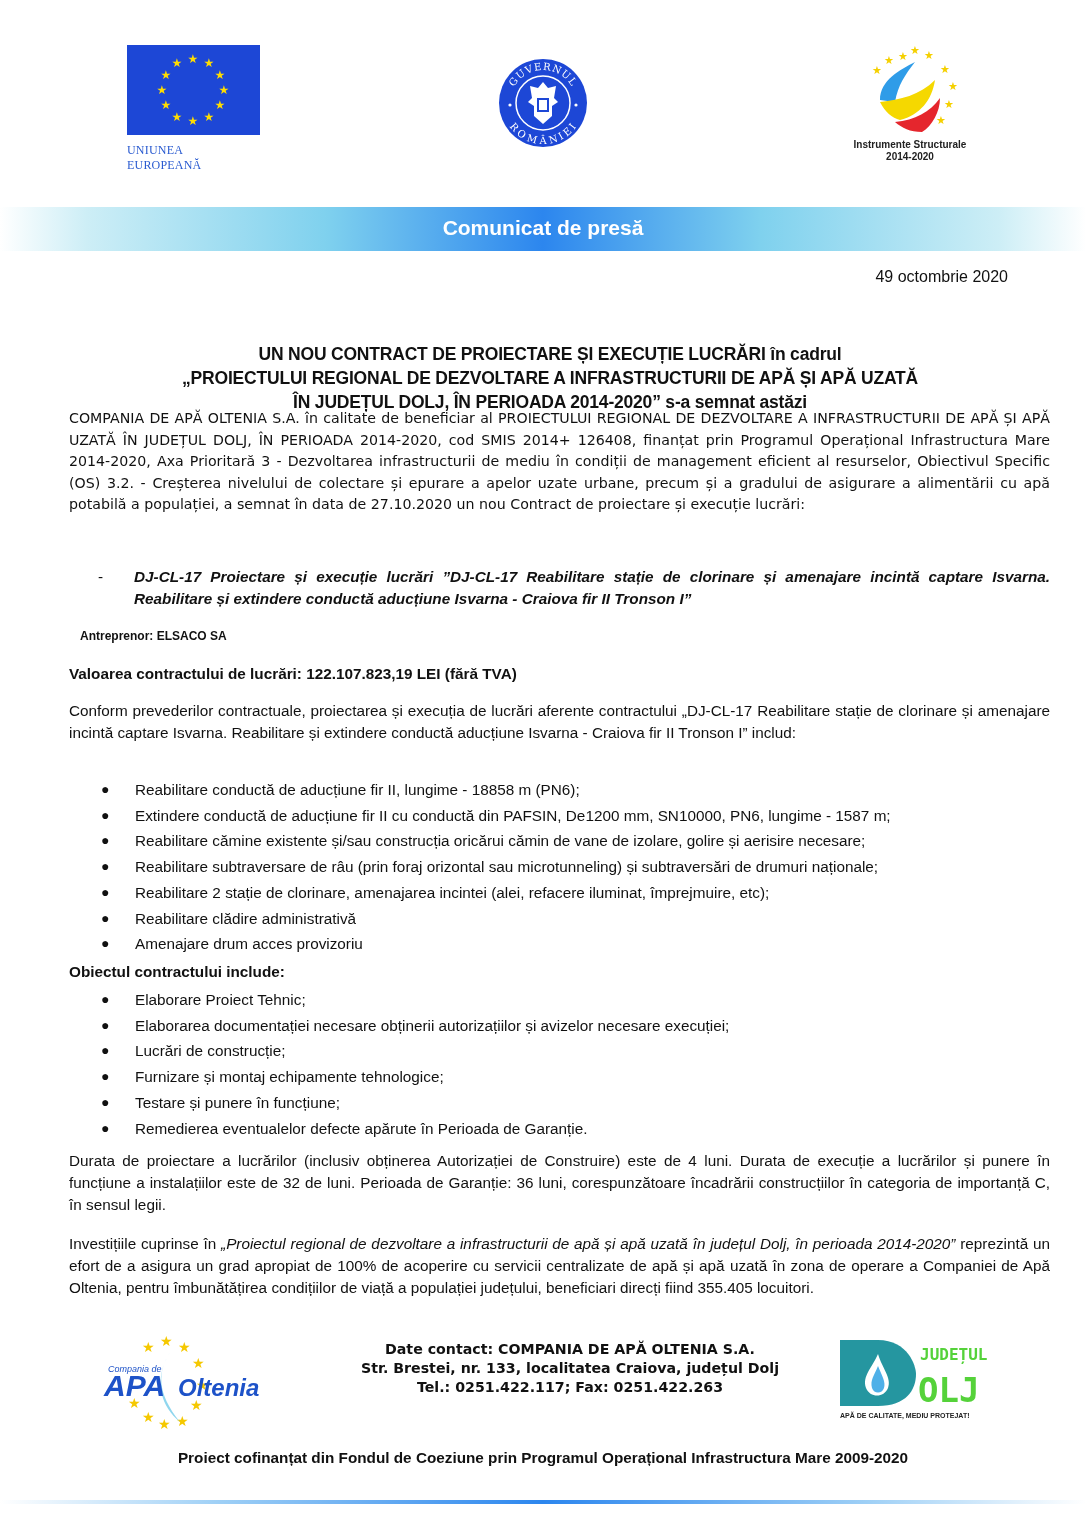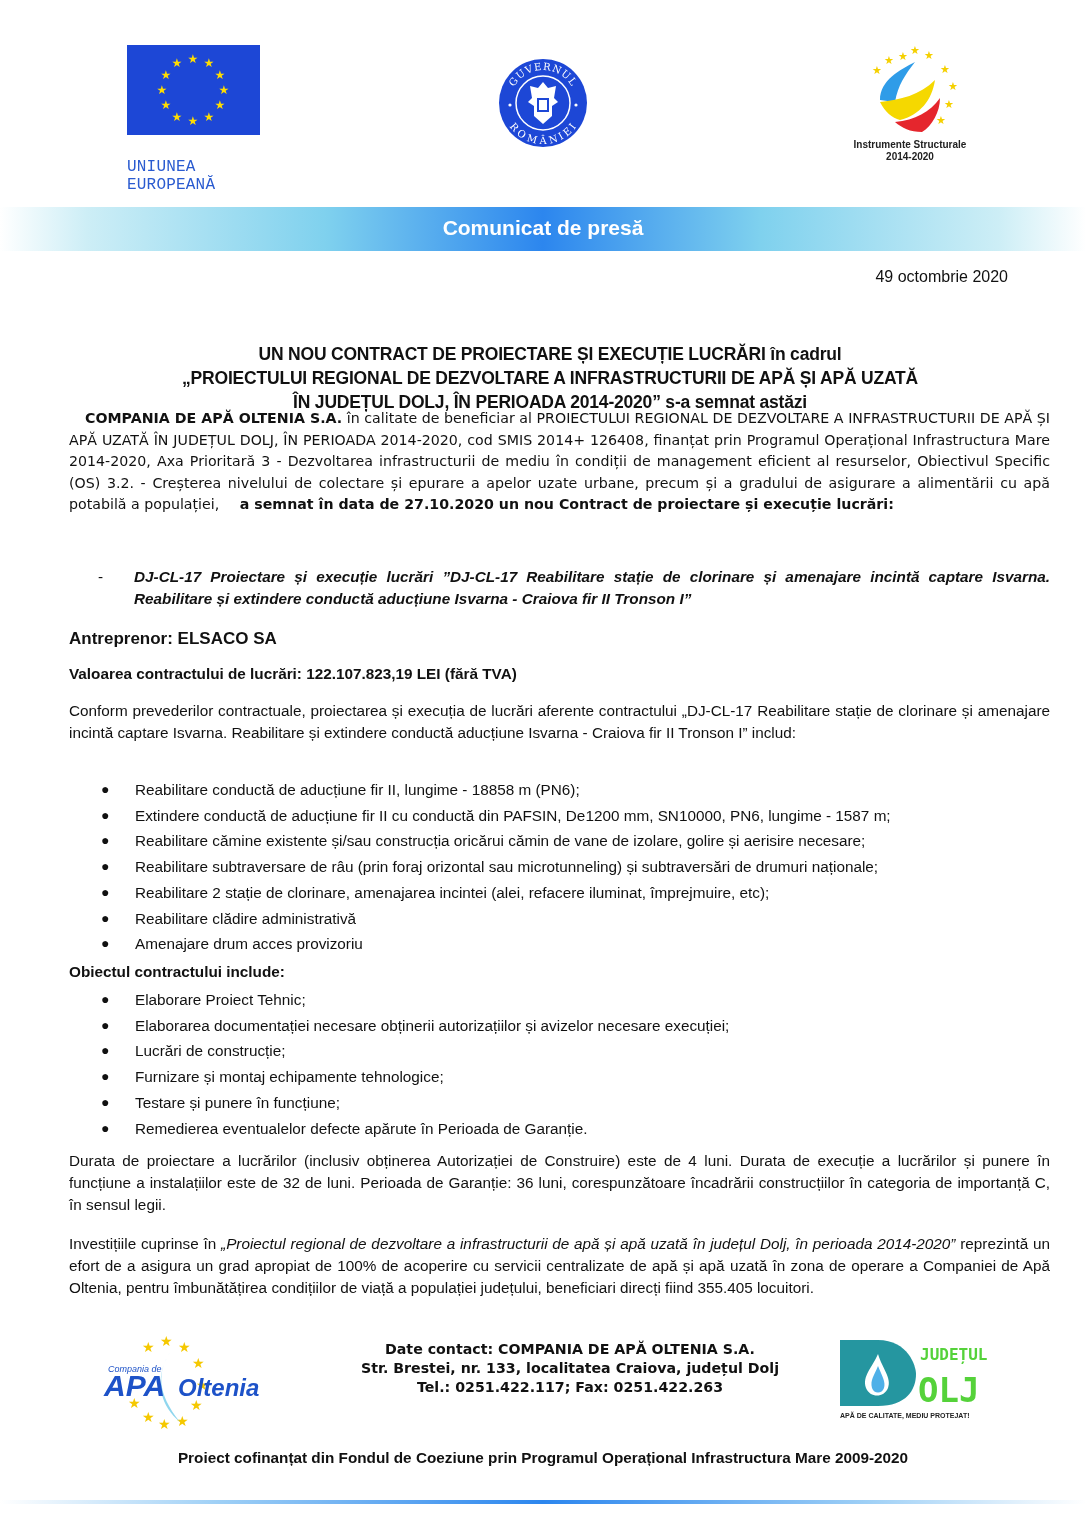--- a/index.html
+++ b/index.html
@@ -7,21 +7,21 @@
     width: 1086px; height: 1536px; position: relative; overflow: hidden;
     font-family: "DejaVu Sans", "Liberation Sans", sans-serif;
     color: #111111;
   }
   .abs { position: absolute; }
 
   
   .eu-logo { left: 127px; top: 45px; width: 133px; height: 108px; }
   .eu-flag { width: 133px; height: 90px; background: #1d47d6; position: relative; }
   .eu-star { position: absolute; color: #ffdd00; font-size: 12px; line-height: 12px; width: 12px; text-align: center; }
-  .eu-caption { font-family: Liberation Mono, monospace; font-size: 16px; color: #2a5bd0; margin-top: 23px; letter-spacing: 0.2px; }
+  .eu-caption { font-family: Liberation Serif, serif; font-size: 12px; color: #2a5bd0; margin-top: 8px; letter-spacing: 0.2px; }
 
   .gov-logo { left: 498px; top: 58px; width: 90px; height: 90px; }
 
   .is-logo { left: 840px; top: 40px; width: 140px; height: 120px; }
   .is-caption { font-family: "Liberation Sans", sans-serif; font-weight: bold; font-size: 10px; text-align: center; line-height: 12px; color: #222; }
 
   
   .banner {
     left: 0; top: 207px; width: 1086px; height: 44px;
     background: linear-gradient(90deg, rgba(255,255,255,0) 0%, #cdeef6 8%, #7fd1ee 30%, #2c86ee 50%, #7fd1ee 70%, #cdeef6 92%, rgba(255,255,255,0) 100%);
@@ -37,33 +37,33 @@
     left: 100px; top: 306px; width: 900px; text-align: center;
     font-family: "Liberation Sans", sans-serif; font-weight: bold; font-size: 17.5px; line-height: 24px;
     letter-spacing: -0.2px;
     margin-top: 36px;
   }
 
   .body-text {
     left: 69px; width: 981px; font-size: 14.2px; line-height: 21.5px; text-align: justify;
     font-family: "DejaVu Sans", sans-serif;
   }
-  .body-text b { font-weight: bold; margin-left: 16px; }
+  .body-text b { font-weight: normal; }
   .sans-narrow { font-family: "Liberation Sans", sans-serif; font-size: 15.3px; line-height: 22px; }
 
   .p1 { top: 408px; }
 
   .dash-item {
     left: 100px; top: 566px; width: 950px; font-style: italic; font-weight: bold;
     font-family: "Liberation Sans", sans-serif; font-size: 15.3px; line-height: 22px; text-align: justify;
   }
   .dash-mark { position: absolute; left: -2px; top: 0; font-style: normal; font-weight: normal; }
   .dash-text { margin-left: 34px; display: block; }
 
-  .contractor { left: 69px; top: 629px; font-family: "Liberation Sans", sans-serif; font-weight: bold; font-size: 17px; }
+  .contractor { left: 80px; top: 629px; font-family: "Liberation Sans", sans-serif; font-weight: bold; font-size: 12px; }
   .value { left: 69px; top: 665px; font-family: "Liberation Sans", sans-serif; font-weight: bold; font-size: 15.3px; }
 
   .p2 { top: 700px; }
 
   ul.bullets { list-style: none; margin: 0; padding: 0; }
   ul.bullets li { position: relative; padding-left: 34px; font-family: "Liberation Sans", sans-serif; font-size: 15.3px; line-height: 25.7px; }
   ul.bullets li .dot { position: absolute; left: 0; top: 0; font-size: 14px; }
   .list1 { left: 101px; top: 777px; width: 960px; }
 
   .obj-heading { left: 69px; top: 963px; font-family: "Liberation Sans", sans-serif; font-weight: bold; font-size: 15.3px; }

